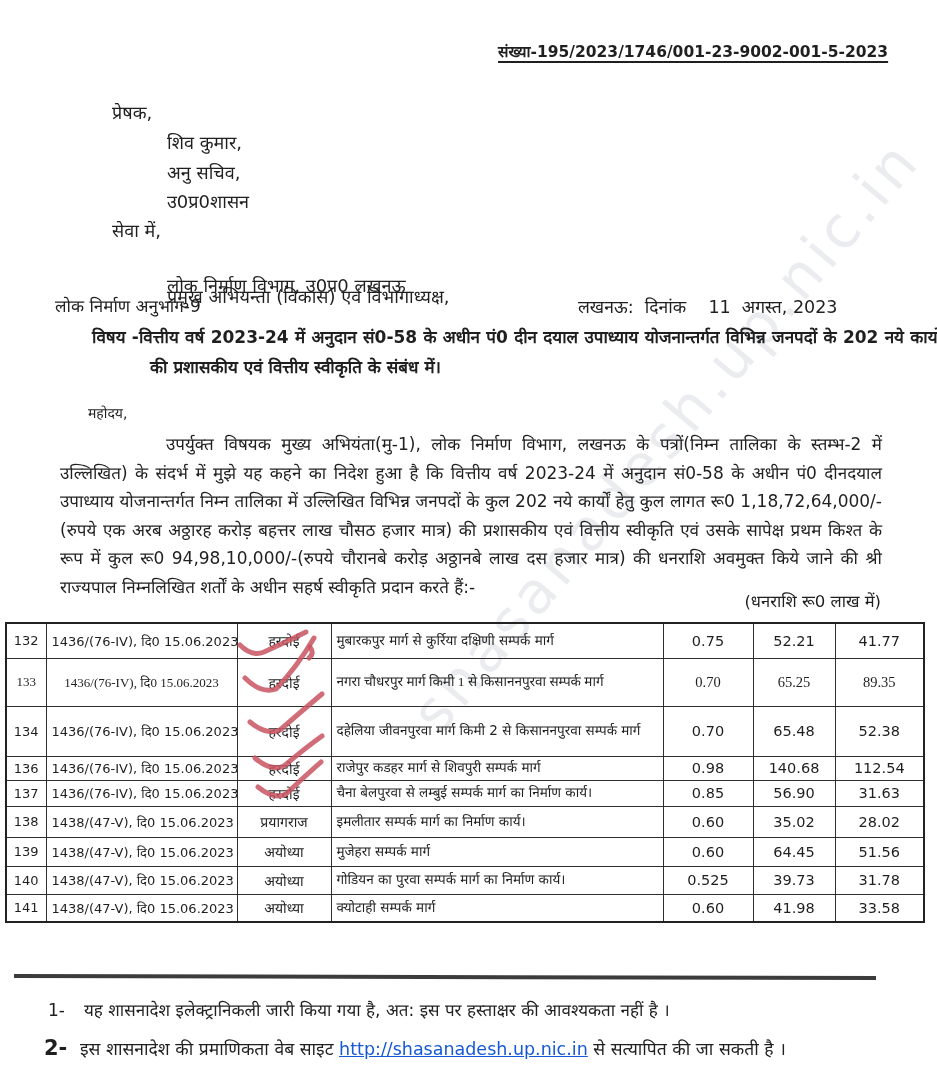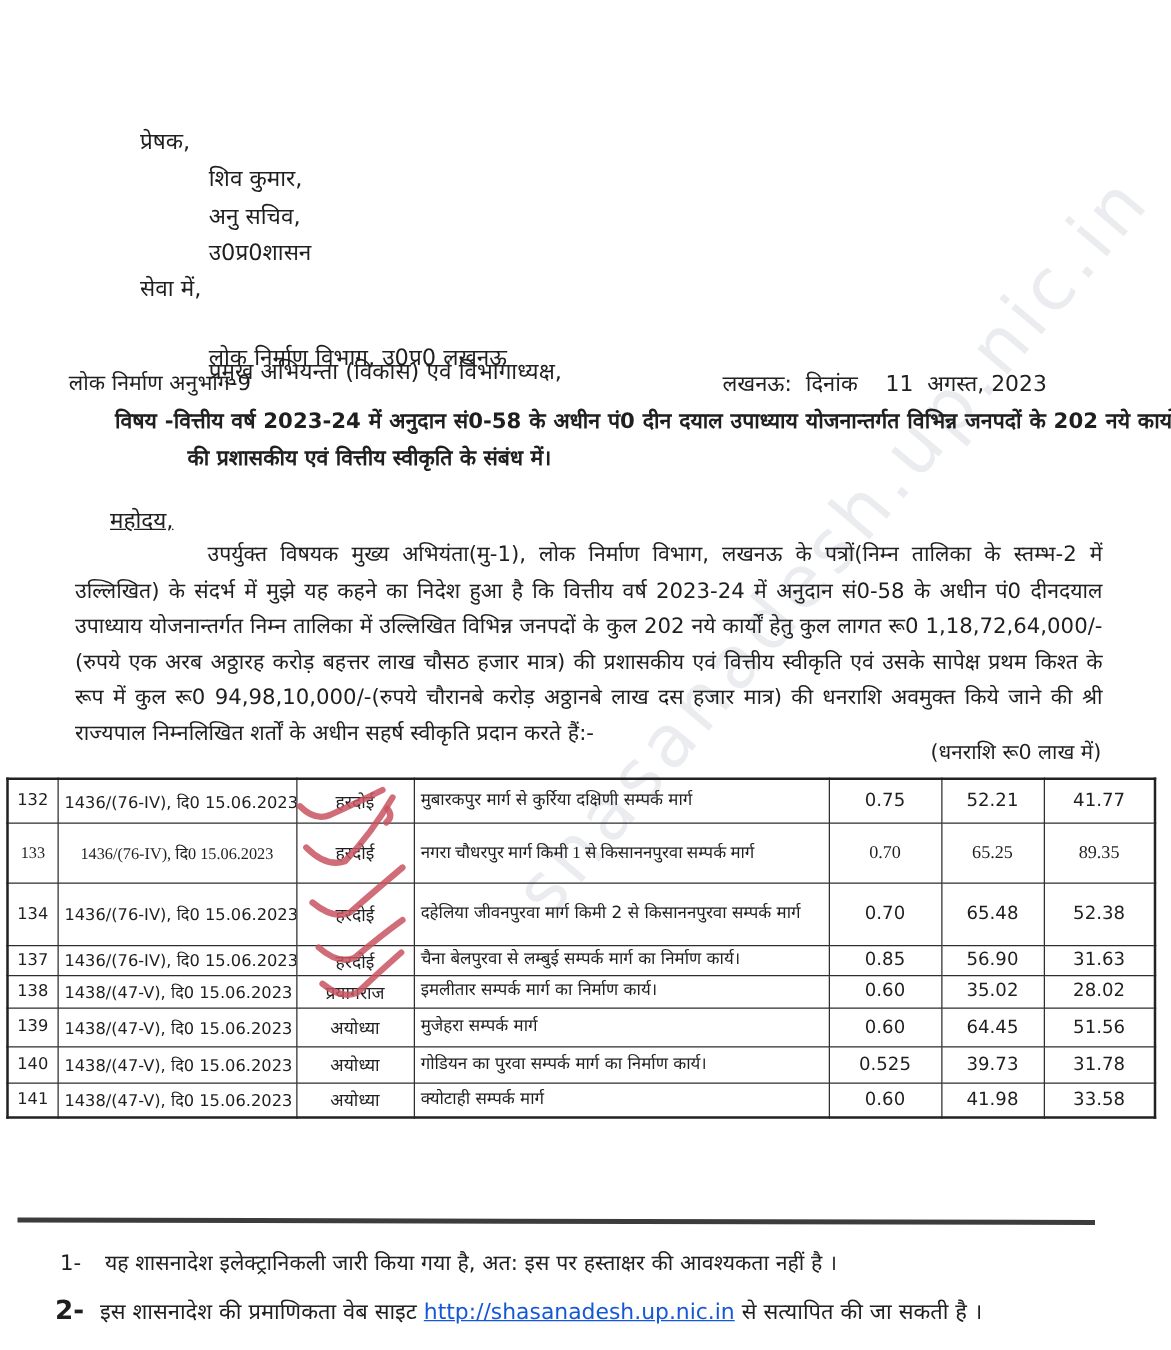--- a/index.html
+++ b/index.html
@@ -12,21 +12,21 @@
       font-size:58px;letter-spacing:5px;white-space:nowrap;color:rgba(148,160,176,0.20);z-index:0;}
   .layer{position:absolute;inset:0;z-index:1;}
   
   .refno{top:40px;left:498px;font-size:15.5px;font-weight:600;white-space:nowrap;
          text-decoration:underline;text-underline-offset:4px;text-decoration-thickness:2px;}
   .ln{position:absolute;font-size:18px;white-space:nowrap;}
   .section{top:294px;left:55px;font-size:17px;}
   .pdate{top:294px;left:578px;font-size:17.5px;white-space:pre;}
   .subject{top:322px;left:92px;width:792px;font-size:17px;font-weight:700;line-height:30px;
            padding-left:58px;text-indent:-58px;text-align:justify;}
-  .salut{top:403px;left:88px;font-size:18px;text-decoration:underline;}
+  .salut{top:403px;left:88px;font-size:14px;}
   .bodytext{top:430px;left:60px;width:822px;font-size:17px;line-height:28.6px;
             text-align:justify;text-indent:106px;margin:0;}
   .amtnote{top:589px;right:56px;font-size:16.5px;white-space:nowrap;}
   
   .tbl{position:absolute;top:622px;left:5px;width:918px;border-collapse:collapse;
        table-layout:fixed;border:2px solid #222;}
   .tbl td{border:1px solid var(--border);padding:2px 5px;overflow:hidden;vertical-align:middle;}
   .c-sl{font-size:13px;text-align:center;}
   .c-letter{font-size:13px;text-align:center;white-space:nowrap;}
   .c-dist{font-size:14px;text-align:center;}
@@ -55,20 +55,21 @@
 </style>
 </head>
 <body>
 
 <div class="page">
 
   <div class="wm">shasanadesh.up.nic.in</div>
 
   <div class="layer">
 
+    <div class="abs refno">संख्या-195/2023/1746/001-23-9002-001-5-2023</div>
 
     <div class="ln" style="top:100px;left:112px;">प्रेषक,</div>
     <div class="ln" style="top:130px;left:167px;">शिव कुमार,</div>
     <div class="ln" style="top:160px;left:167px;">अनु सचिव,</div>
     <div class="ln" style="top:189px;left:167px;">उ0प्र0शासन</div>
 
     <div class="ln" style="top:218px;left:112px;">सेवा में,</div>
     <div class="ln" style="top:245px;left:167px;margin-top:39px;">प्रमुख अभियन्ता (विकास) एवं विभागाध्यक्ष,</div>
     <div class="ln" style="top:273px;left:167px;text-align:right;">लोक निर्माण विभाग, उ0प्र0 लखनऊ</div>
 
@@ -116,20 +117,29 @@
         <td class="c-sl">134</td>
         <td class="c-letter">1436/(76-IV), दि0 15.06.2023</td>
         <td class="c-dist">हरदोई</td>
         <td class="c-work">दहेलिया जीवनपुरवा मार्ग किमी 2 से किसाननपुरवा सम्पर्क मार्ग</td>
         <td class="c-num">0.70</td>
         <td class="c-num">65.48</td>
         <td class="c-num">52.38</td>
       </tr>
 
 
+      <tr>
+        <td class="c-sl">136</td>
+        <td class="c-letter">1436/(76-IV), दि0 15.06.2023</td>
+        <td class="c-dist">हरदोई</td>
+        <td class="c-work">राजेपुर कडहर मार्ग से शिवपुरी सम्पर्क मार्ग</td>
+        <td class="c-num">0.98</td>
+        <td class="c-num">140.68</td>
+        <td class="c-num">112.54</td>
+      </tr>
 
       <tr>
         <td class="c-sl">137</td>
         <td class="c-letter">1436/(76-IV), दि0 15.06.2023</td>
         <td class="c-dist">हरदोई</td>
         <td class="c-work">चैना बेलपुरवा से लम्बुई सम्पर्क मार्ग का निर्माण कार्य।</td>
         <td class="c-num">0.85</td>
         <td class="c-num">56.90</td>
         <td class="c-num">31.63</td>
       </tr>

